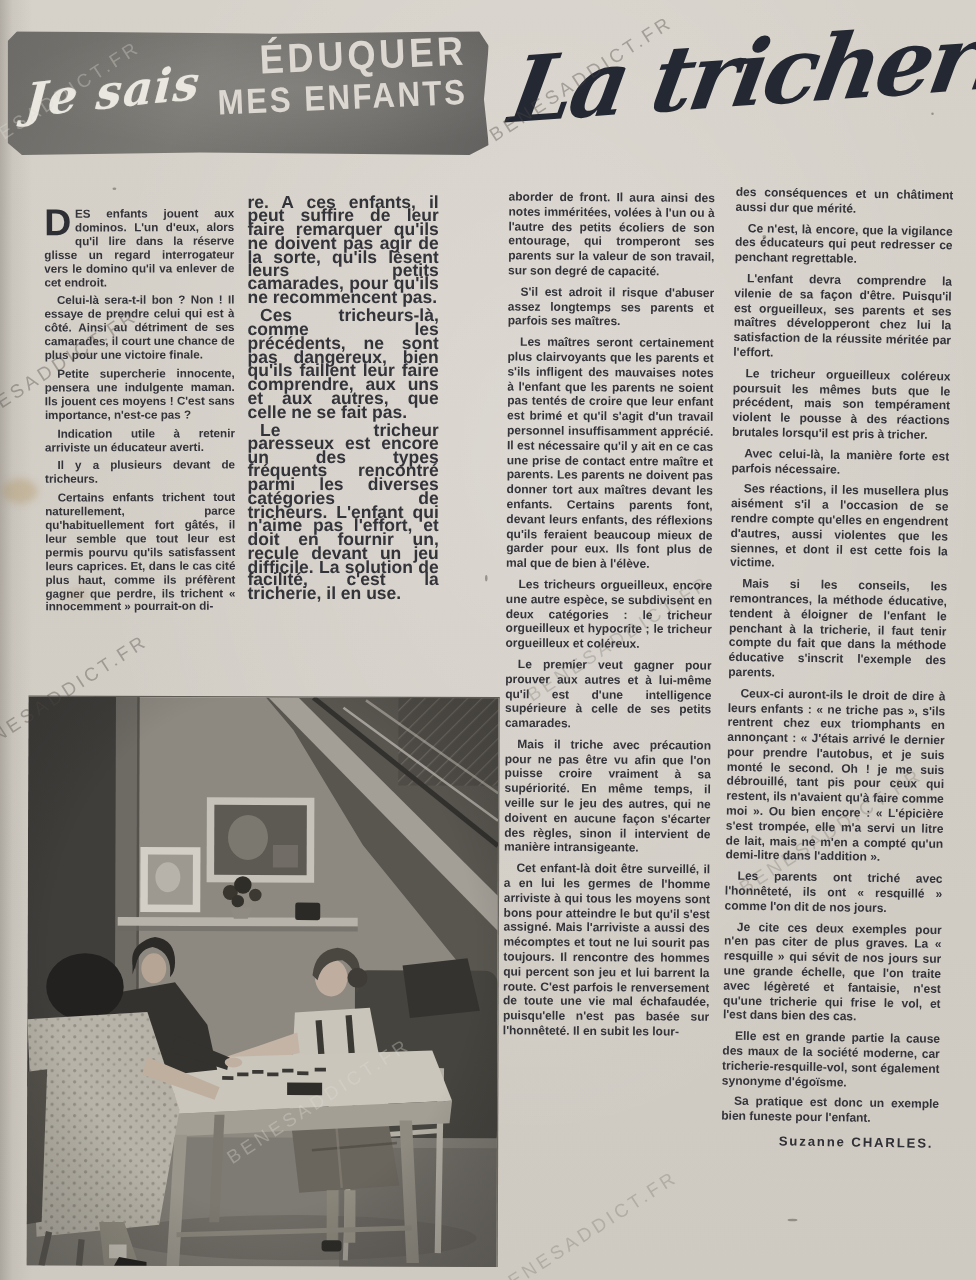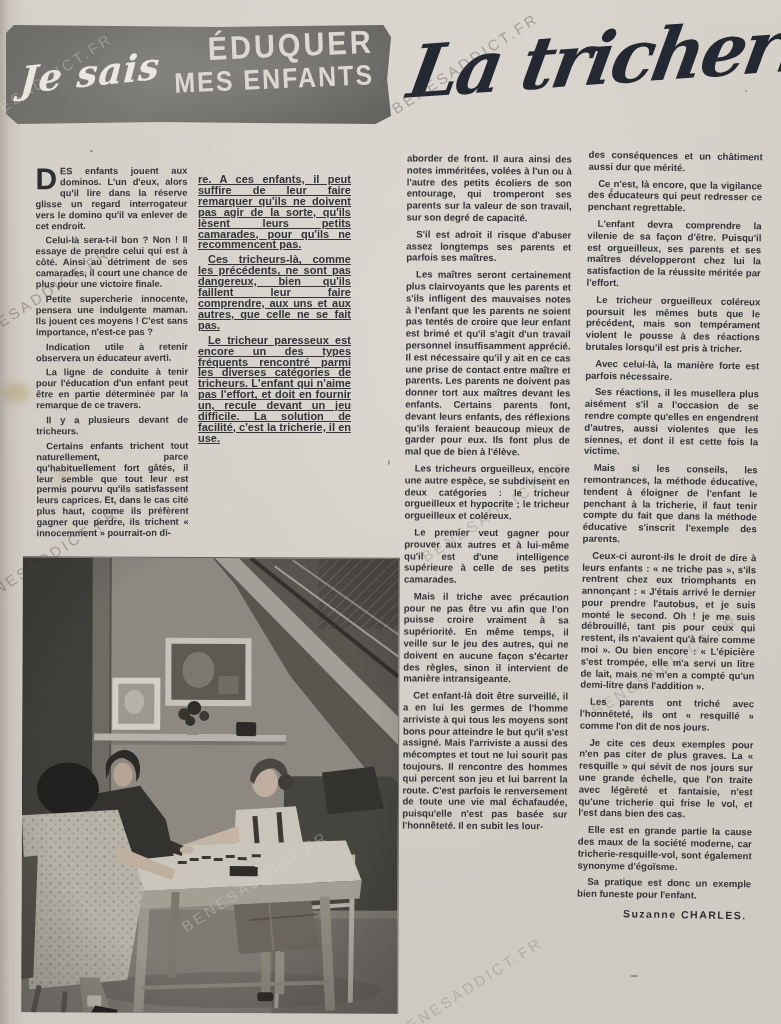--- a/index.html
+++ b/index.html
@@ -28,21 +28,21 @@
   #main-title{position:absolute;left:396px;top:16px;width:385px;height:130px;color:#232833;}
   #main-title span{display:inline-block;font-family:"DejaVu Serif",serif;font-style:italic;font-weight:600;
           font-size:72px;letter-spacing:-3px;transform:rotate(-4deg) skewX(-14deg);transform-origin:left bottom;
           margin-left:6px;margin-top:14px;white-space:nowrap;}
   
   .col{position:absolute;text-align:justify;color:#33333a;font-weight:700;
        hyphens:auto;-webkit-hyphens:auto;overflow:hidden;}
   .col p{margin:0 0 4px 0;text-indent:10px;}
   .col p.flush{text-indent:0;}
   #col1{left:36px;top:166px;width:152px;height:394px;font-size:9.3px;line-height:10.9px;transform:rotate(-0.2deg);}
-  #col2{left:198px;top:174px;width:153px;height:399px;font-size:11px;line-height:10.9px;text-decoration:underline;}
+  #col2{left:198px;top:156px;width:153px;height:399px;font-size:14px;line-height:10.9px;}
   #col3{left:404px;top:153px;width:165px;height:845px;font-size:9.6px;line-height:11.8px;transform:rotate(0.4deg);}
   #col4{left:582px;top:150px;width:174px;height:860px;font-size:9.6px;line-height:11.8px;transform:rotate(0.9deg);}
   #col3 p,#col4 p{margin-bottom:5px;}
   .dropcap{float:left;font-size:30px;line-height:23px;padding:1px 3px 0 0;font-weight:700;color:#2e2e35;}
   .byline{text-align:right;font-size:10.5px;letter-spacing:1.5px;margin-top:8px;padding-right:4px;color:#2f2f36;}
   
   #photo{position:absolute;left:22px;top:557px;width:376px;height:455px;
          border-top:1px solid #5e5b55;border-right:1px solid #6a6761;transform:rotate(0.2deg);}
   #photo svg{display:block;}
   
@@ -70,22 +70,21 @@
   </div>
 
   <div id="main-title">
     <span>La tricherie</span>
   </div>
 
   <div class="col" id="col1">
     <p class="flush"><span class="dropcap">D</span><span>ES enfants jouent aux dominos. L'un d'eux, alors qu'il lire dans la réserve glisse un regard interrogateur vers le domino qu'il va enlever de cet endroit.</span></p>
     <p>Celui-là sera-t-il bon ? Non ! Il essaye de prendre celui qui est à côté. Ainsi au détriment de ses camarades, il court une chance de plus pour une victoire finale.</p>
     <p>Petite supercherie innocente, pensera une indulgente maman. Ils jouent ces moyens ! C'est sans importance, n'est-ce pas ?</p>
-    <p>Indication utile à retenir observera un éducateur averti.</p>
-    <p>La ligne de conduite à tenir pour l'éducation d'un enfant peut être en partie déterminée par la remarque de ce travers.</p>
+    <p>Indication utile à retenir arriviste un éducateur averti.</p>
     <p>Il y a plusieurs devant de tricheurs.</p>
     <p>Certains enfants trichent tout naturellement, parce qu'habituellement fort gâtés, il leur semble que tout leur est permis pourvu qu'ils satisfassent leurs caprices. Et, dans le cas cité plus haut, comme ils préfèrent gagner que perdre, ils trichent « innocemment » pourrait-on di-</p>
   </div>
 
   <div class="col" id="col2">
     <p class="flush">re. A ces enfants, il peut suffire de leur faire remarquer qu'ils ne doivent pas agir de la sorte, qu'ils lèsent leurs petits camarades, pour qu'ils ne recommencent pas.</p>
     <p>Ces tricheurs-là, comme les précédents, ne sont pas dangereux, bien qu'ils faillent leur faire comprendre, aux uns et aux autres, que celle ne se fait pas.</p>
     <p>Le tricheur paresseux est encore un des types fréquents rencontré parmi les diverses catégories de tricheurs. L'enfant qui n'aime pas l'effort, et doit en fournir un, recule devant un jeu difficile. La solution de facilité, c'est la tricherie, il en use.</p>
   </div>
 

